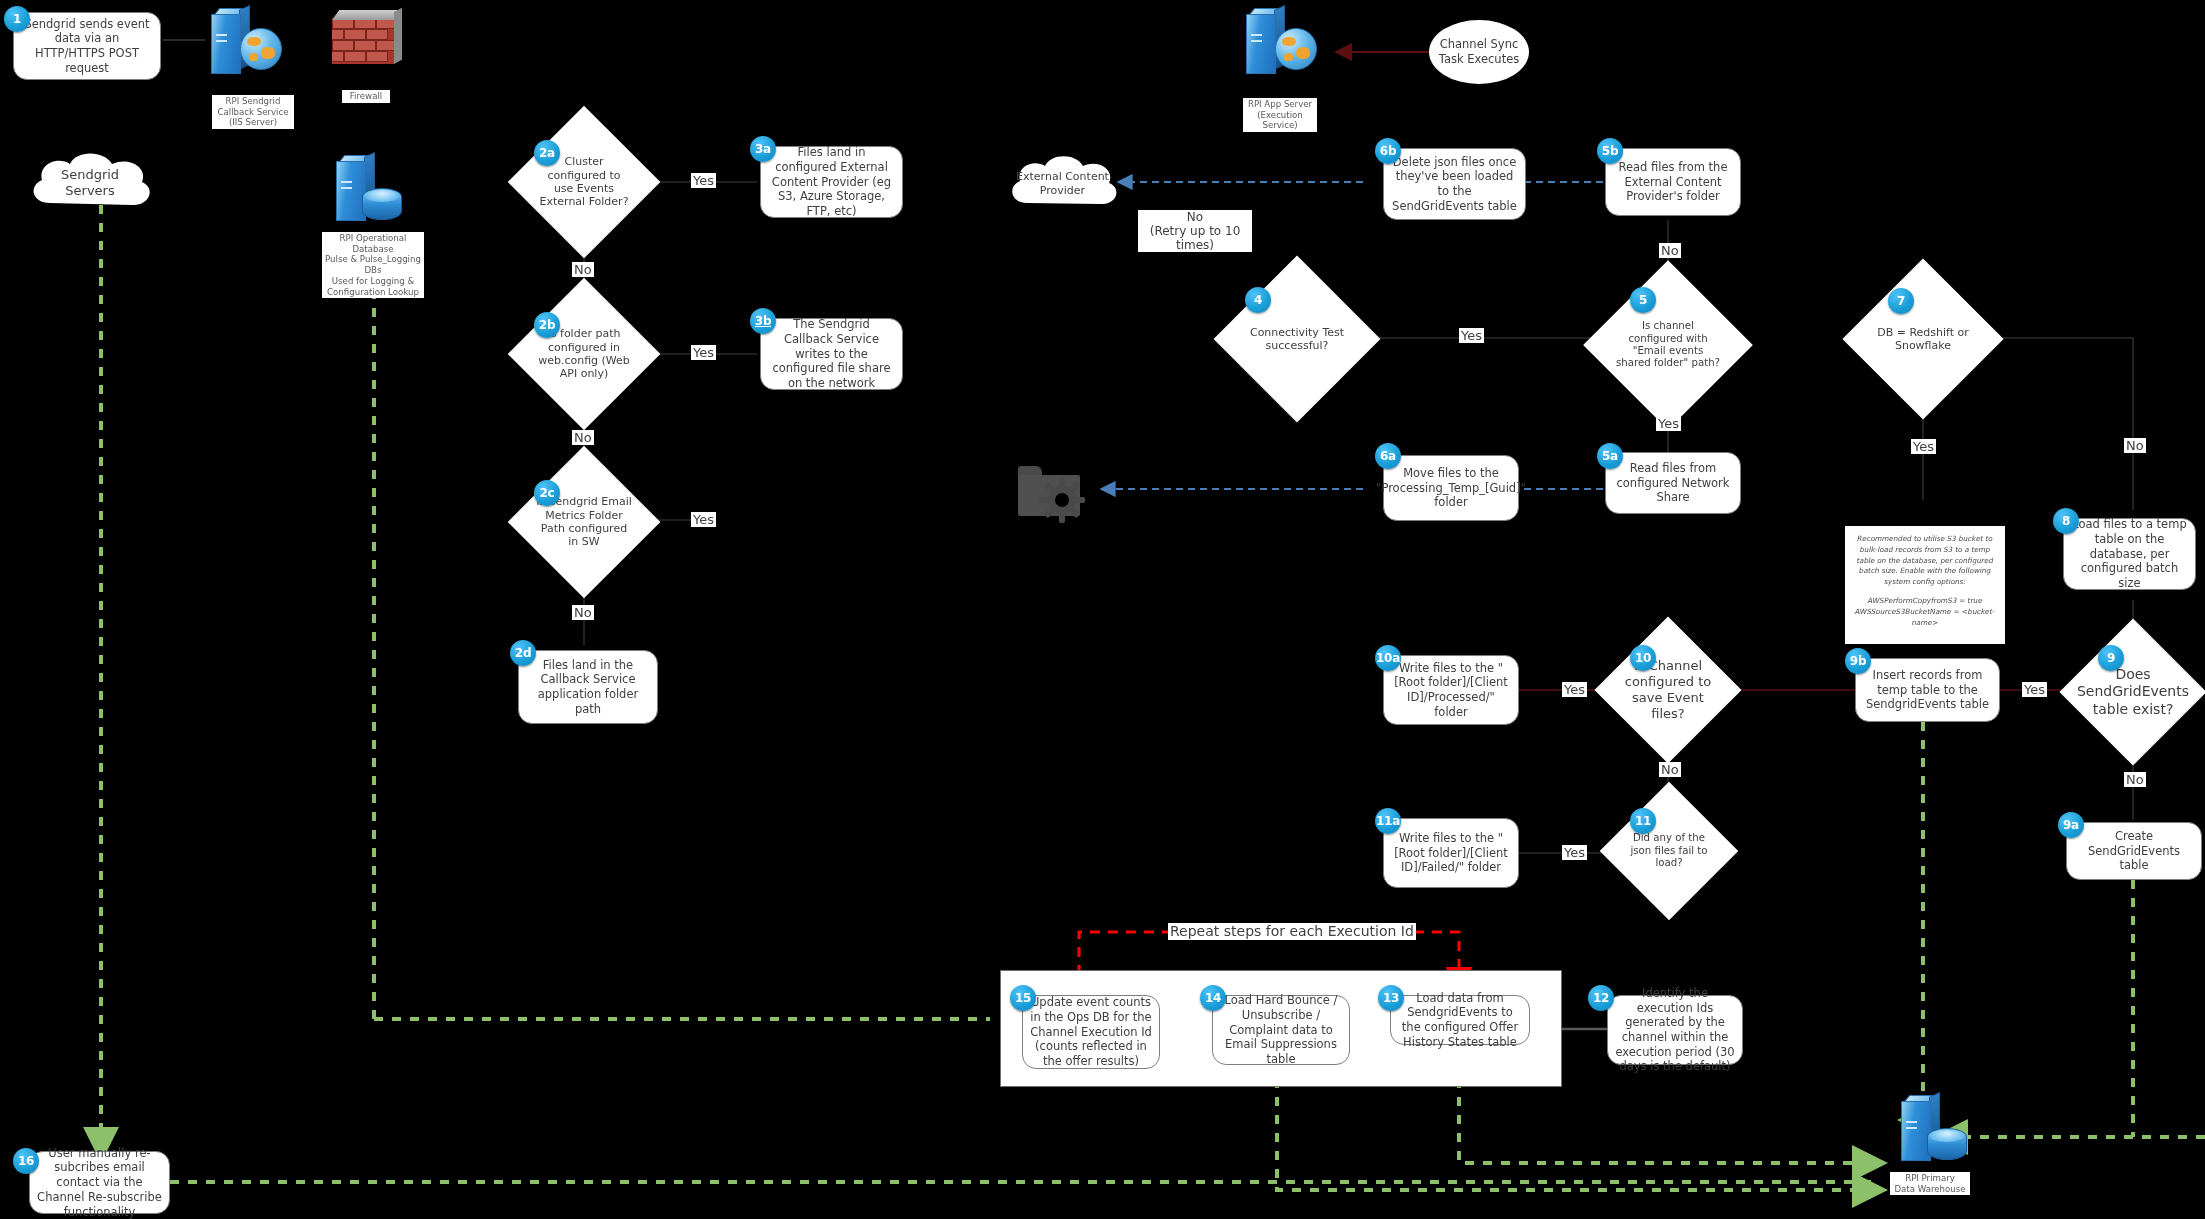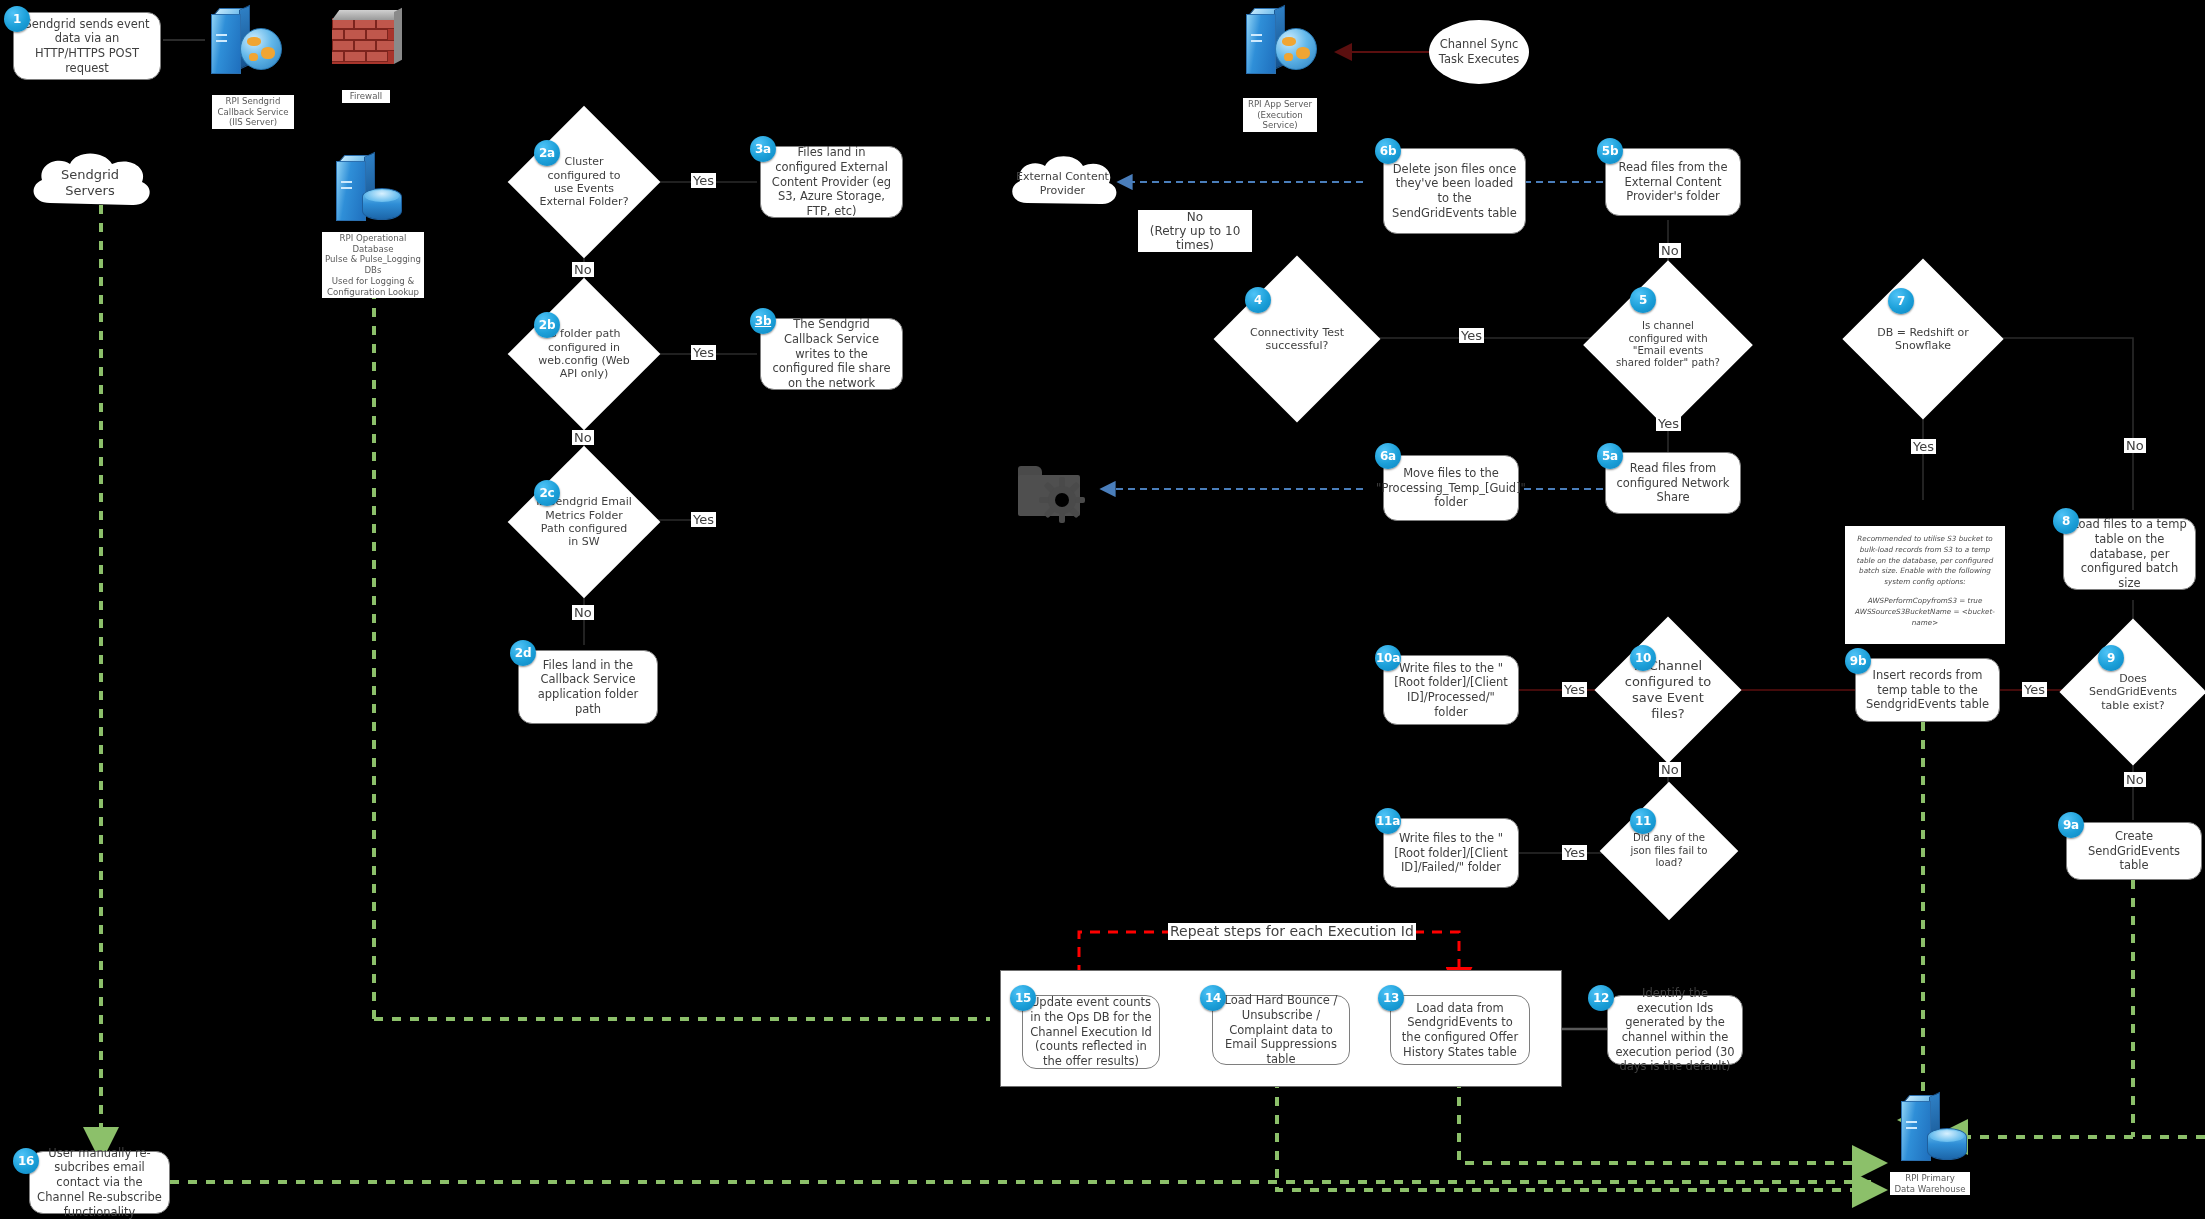--- a/index.html
+++ b/index.html
@@ -352,35 +352,35 @@
 
   <div class="badge" style="left:1597px;top:138px;text-align:center;">5b</div>
   <div class="node rbox" style="left:1605px;top:148px;width:136px;height:68px;">Read files from the External Content Provider's folder</div>
 
   <div class="badge" style="left:1375px;top:443px;">6a</div>
   <div class="node rbox" style="left:1383px;top:455px;width:136px;height:66px;">
     <span>Move files to the "Processing_Temp_[Guid]" folder</span>
   </div>
 
   <div class="badge" style="left:1375px;top:138px;">6b</div>
-  <div class="node rbox" style="left:1383px;top:148px;width:143px;height:86px;">Delete json files once they've been loaded to the SendGridEvents table</div>
+  <div class="node rbox" style="left:1383px;top:148px;width:143px;height:72px;">Delete json files once they've been loaded to the SendGridEvents table</div>
 
   <div class="badge" style="left:1888px;top:288px;">7</div>
   <div class="node diamond" style="left:1866px;top:282px;width:114px;height:114px;">
     <div class="dshape"></div>
     <div class="dtext">DB = Redshift or Snowflake</div>
   </div>
 
   <div class="badge" style="left:2053px;top:508px;">8</div>
   <div class="node rbox" style="left:2063px;top:518px;width:133px;height:72px;">Load files to a temp table on the database, per configured batch size</div>
 
   <div class="badge" style="left:2098px;top:645px;">9</div>
   <div class="node diamond" style="left:2081px;top:640px;width:104px;height:104px;">
     <div class="dshape"></div>
-    <div class="dtext" style="font-size:11px;">Does SendGridEvents table exist?</div>
+    <div class="dtext" style="font-size:14px;">Does SendGridEvents table exist?</div>
   </div>
 
   <div class="badge" style="left:2058px;top:812px;">9a</div>
   <div class="node rbox" style="left:2066px;top:822px;width:136px;height:58px;">Create SendGridEvents table</div>
 
   <div class="badge" style="left:1845px;top:648px;">9b</div>
   <div class="node rbox" style="left:1855px;top:658px;width:145px;height:64px;">Insert records from temp table to the SendgridEvents table</div>
 
   <div class="badge" style="left:1630px;top:645px;">10</div>
   <div class="node diamond" style="left:1616px;top:638px;width:104px;height:104px;">
@@ -401,21 +401,21 @@
 
   <div class="badge" style="left:1375px;top:808px;">11a</div>
   <div class="node rbox" style="left:1383px;top:818px;width:136px;height:70px;">
     <span>Write files to the "[Root folder]/[Client ID]/Failed/" folder</span>
   </div>
 
   <div class="badge" style="left:1588px;top:985px;">12</div>
   <div class="node rbox" style="left:1607px;top:995px;width:136px;height:70px;">Identify the execution Ids generated by the channel within the execution period (30 days is the default)</div>
 
   <div class="badge" style="left:1378px;top:985px;">13</div>
-  <div class="node rbox" style="left:1390px;top:995px;width:140px;height:70px;">Load data from SendgridEvents to the configured Offer History States table</div>
+  <div class="node rbox" style="left:1390px;top:995px;width:140px;height:50px;">Load data from SendgridEvents to the configured Offer History States table</div>
 
   <div class="badge" style="left:1200px;top:985px;">14</div>
   <div class="node rbox" style="left:1212px;top:995px;width:138px;height:70px;">Load Hard Bounce / Unsubscribe / Complaint data to Email Suppressions table</div>
 
   <div class="badge" style="left:1010px;top:985px;">15</div>
   <div class="node rbox" style="left:1022px;top:995px;width:138px;height:74px;">Update event counts in the Ops DB for the Channel Execution Id (counts reflected in the offer results)</div>
 
   <div class="badge" style="left:13px;top:1148px;">16</div>
   <div class="node rbox" style="left:29px;top:1151px;width:141px;height:63px;">User manually re-subcribes email contact via the Channel Re-subscribe functionality</div>
 

